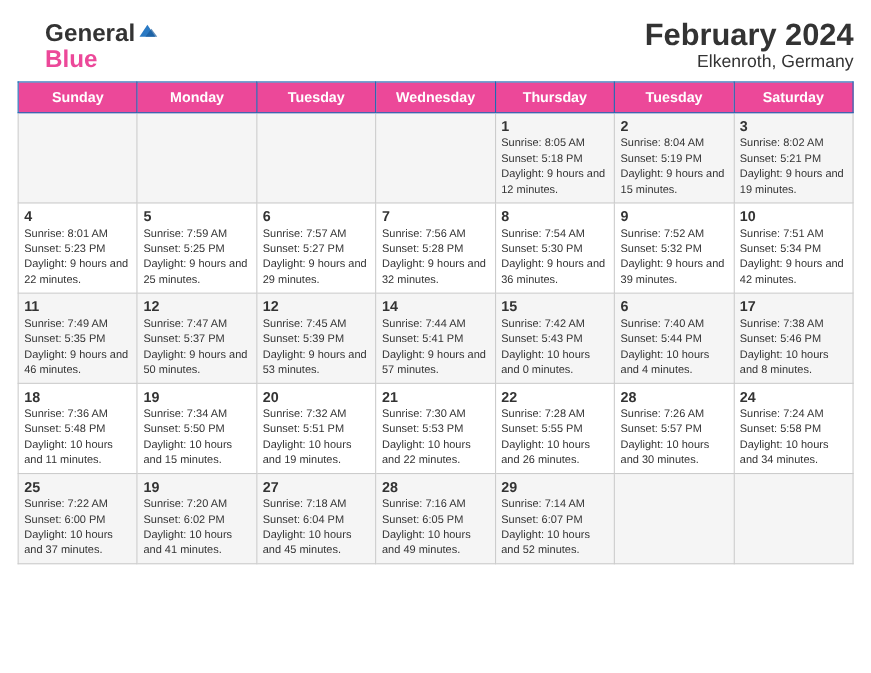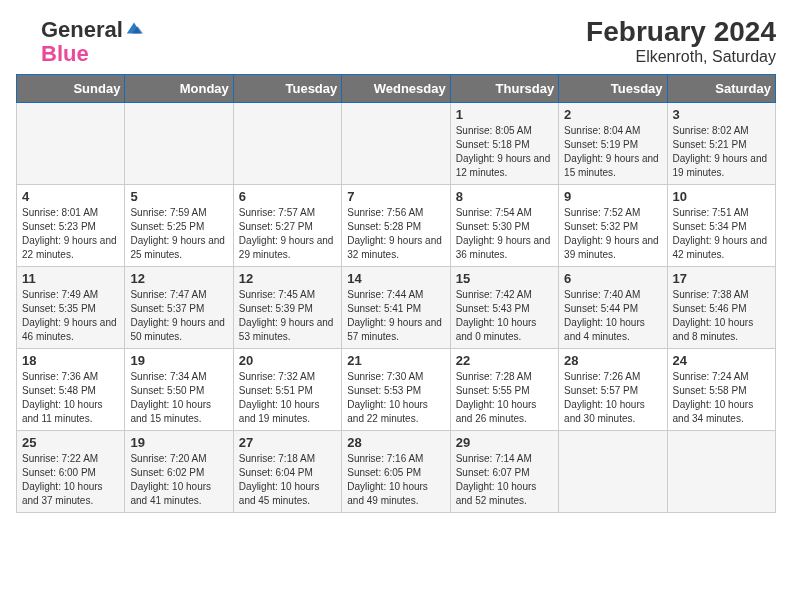--- a/index.html
+++ b/index.html
@@ -45,26 +45,26 @@
     .location {
       font-size: 16px;
       color: #333;
     }
     table {
       width: 100%;
       border-collapse: collapse;
       table-layout: fixed;
     }
     thead th {
-      background-color: #737373;
+      background-color: #ec4899;
       color: #fff;
       font-size: 13px;
       font-weight: bold;
       padding: 6px 4px;
-      text-align: right;
+      text-align: center;
       border: 1px solid #1a6bb5;
     }
     tbody td {
       border: 1px solid #ccc;
       vertical-align: top;
       padding: 4px 5px;
       font-size: 10.5px;
       color: #333;
       height: 80px;
     }
@@ -99,21 +99,21 @@
         <svg class="logo-icon" viewBox="0 0 20 20" xmlns="http://www.w3.org/2000/svg">
           <polygon points="2,16 10,4 18,16" fill="#2a7ac4"></polygon>
           <polygon points="8,16 14,8 20,16" fill="#1a5a9a" opacity="0.7"></polygon>
         </svg>
       </div>
       <div class="logo-text logo-blue">Blue</div>
     </div>
   </div>
   <div class="title-area">
     <div class="month-year">February 2024</div>
-    <div class="location">Elkenroth, Saturday</div>
+    <div class="location">Elkenroth, Germany</div>
   </div>
 </div>
 
 <table>
   <thead>
     <tr>
     <th>Sunday</th>
         <th>Monday</th>
         <th>Tuesday</th>
         <th>Wednesday</th>

